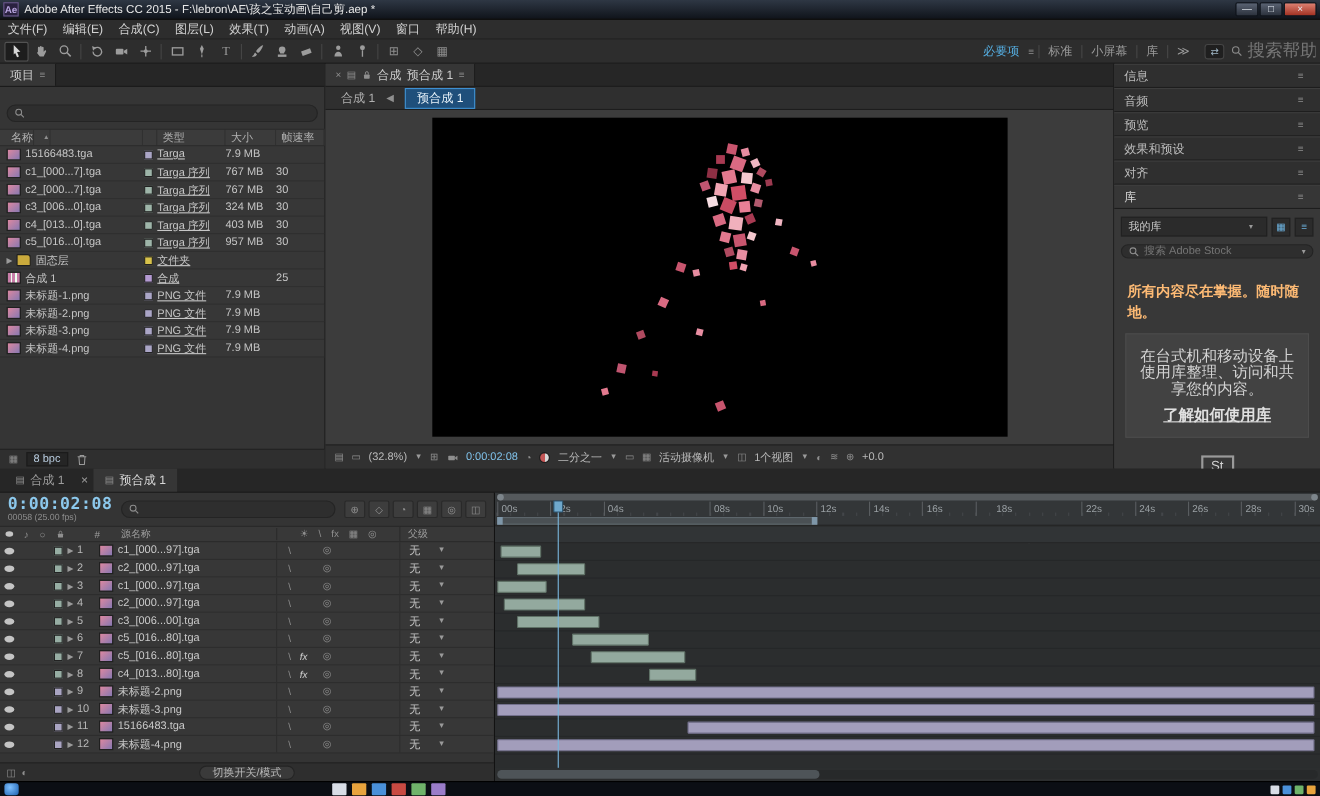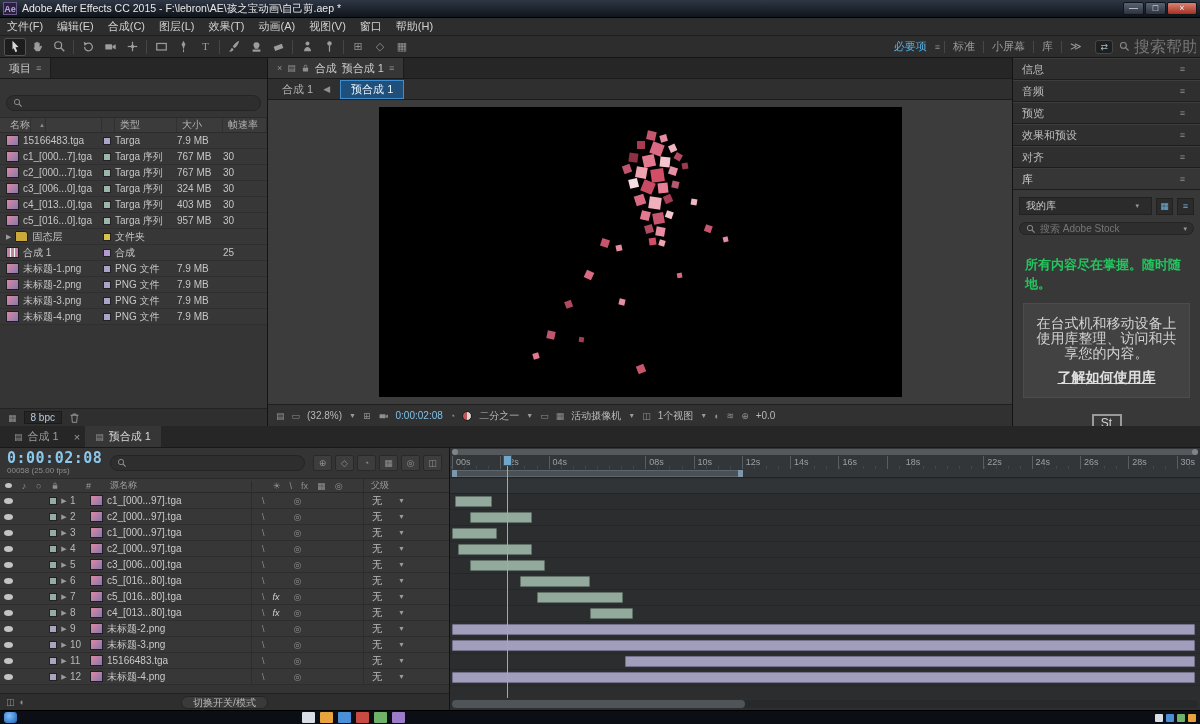--- a/index.html
+++ b/index.html
@@ -26,21 +26,21 @@
   .ws { color:#9a9a9a; padding:0 8px; }
   .ws.active { color:#55ade0; }
   .ws-sep { width:1px; height:12px; background:#474747; }
   .wmenu { color:#8a8a8a; margin-right:4px; }
   .pill { background:#1f1f1f; border:1px solid #454545; border-radius:3px; color:#9fb6c6; font-size:9px; padding:0 4px; height:14px; line-height:12px; margin:0 6px; }
   .help-search { display:flex; align-items:center; gap:4px; color:#8a8a8a; }
   .help-search input { background:transparent; border:none; outline:none; color:#bbb; font-size:16px; width:62px; }
 
   
   .main { display:flex; flex:0 0 368px; min-height:0; }
-  .project-panel { width:268px; background:#353535; border-right:1px solid #141414; display:flex; flex-direction:column; }
+  .project-panel { width:296px; background:#353535; border-right:1px solid #141414; display:flex; flex-direction:column; }
   .viewer-panel { flex:1; min-width:0; background:#3c3c3c; border-right:1px solid #141414; display:flex; flex-direction:column; }
   .right-col { width:187px; background:#353535; display:flex; flex-direction:column; }
 
   .ptab-row { height:21px; background:#262626; display:flex; align-items:center; border-bottom:1px solid #1b1b1b; flex:0 0 21px; }
   .ptab { background:#363636; height:100%; display:flex; align-items:center; gap:5px; padding:0 9px; color:#cccccc; border-right:1px solid #1b1b1b; }
   .gi { color:#8f8f8f; font-size:9px; }
   .gi.big { font-size:11px; }
   .row-end { margin-left:auto; padding-right:6px; }
 
   .preview-row { display:flex; gap:8px; padding:8px 6px 6px; }
@@ -58,42 +58,42 @@
   .pcols span { border-right:1px solid #303030; height:100%; display:flex; align-items:center; padding-left:5px; gap:3px; }
   .c-name { flex:1; } .c-sw { width:13px; } .c-type { width:62px; } .c-size { width:46px; } .c-fps { width:44px; }
   .plist { flex:1; overflow:hidden; }
   .prow { display:flex; align-items:center; height:16px; border-bottom:1px solid #2f2f2f; background:#373737; font-size:10px; color:#c6c6c6; }
   .p-name { flex:1; display:flex; align-items:center; gap:4px; padding-left:6px; min-width:0; white-space:nowrap; overflow:hidden; }
   .p-arrow { color:#9a9a9a; font-size:7px; }
   .p-icon { width:13px; height:11px; border:1px solid #1f1f1f; background:linear-gradient(135deg,#dd88a0,#8678b2); flex:0 0 13px; }
   .p-icon.ic-folder { background:#c9a93c; border-radius:1px 3px 1px 1px; }
   .p-icon.ic-comp { background:repeating-linear-gradient(90deg,#c87da8 0 3px,#efe 3px 4px); }
   .p-sw { width:8px; height:8px; border:1px solid #222; margin-right:4px; flex:0 0 8px; }
-  .p-type { width:62px; } .p-size { width:46px; } .p-fps { width:44px; }
+  .p-type { width:62px;text-decoration:underline; } .p-size { width:46px; } .p-fps { width:44px; }
   .pfooter { height:18px; background:#2f2f2f; border-top:1px solid #232323; display:flex; align-items:center; gap:7px; padding:0 8px; color:#9a9a9a; flex:0 0 18px; }
   .chip { background:#252525; border:1px solid #1b1b1b; padding:0 6px; font-size:10px; color:#b9cde0; height:13px; line-height:12px; }
 
   
   .ctabs { height:21px; background:#2f2f2f; border-bottom:1px solid #1d1d1d; display:flex; align-items:center; gap:10px; padding-left:14px; flex:0 0 21px; }
   .ctab { color:#b0b0b0; }
   .ctab.active { background:#1f4f7b; border:1px solid #3f8fd0; color:#eaf4fb; padding:1px 10px; }
   .viewport { flex:1; display:flex; align-items:center; justify-content:center; min-height:0; background:#3c3c3c; }
   .canvas { width:523px; height:290px; background:#000; position:relative; }
   .vstatus { height:22px; background:#313131; border-top:1px solid #202020; display:flex; align-items:center; gap:7px; padding:0 8px; font-size:10px; color:#b9b9b9; flex:0 0 22px; white-space:nowrap; overflow:hidden; }
   .vs-time { color:#7fc0e8; }
   .channel-dot { width:10px; height:10px; border-radius:50%; background:linear-gradient(90deg,#c35555 50%,#d8d8d8 50%); border:1px solid #1e1e1e; }
 
   
   .rp-head { height:22px; background:#2f2f2f; border-top:1px solid #3d3d3d; border-bottom:1px solid #1d1d1d; display:flex; align-items:center; padding:0 9px; color:#bdbdbd; flex:0 0 22px; }
   .library { flex:1; min-height:0; background:#383838; display:flex; flex-direction:column; }
   .lib-ctrl { display:flex; align-items:center; gap:4px; padding:7px 6px 5px; }
   .lib-select { flex:1; background:#2b2b2b; border:1px solid #212121; height:18px; display:flex; align-items:center; padding:0 6px; font-size:10px; color:#cccccc; }
   .lib-viewbtn { width:17px; height:17px; background:#2b2b2b; border:1px solid #212121; color:#6db3e0; display:flex; align-items:center; justify-content:center; font-size:9px; }
   .lib-search { margin:2px 6px 8px; }
-  .lib-headline { padding:12px 12px 4px; font-size:13px; font-weight:bold; color:#22c55e; line-height:19px; }
+  .lib-headline { padding:12px 12px 4px; font-size:13px; font-weight:bold; color:#fdba74; line-height:19px; }
   .lib-card { margin:6px 10px 0; background:#424242; border:1px solid #4c4c4c; padding:12px 9px; font-size:14px; color:#d2d2d2; text-align:center; line-height:15px; }
   .lib-link { display:inline-block; margin-top:9px; color:#e0e0e0; text-decoration:underline; font-weight:bold; }
   .lib-logo { width:30px; height:30px; border:2px solid #9a9a9a; color:#d2d2d2; display:flex; align-items:center; justify-content:center; align-self:center; margin-top:16px; font-size:12px; }
 
   
   .tl-tabs { height:22px; background:#262626; display:flex; align-items:center; gap:3px; padding-left:4px; border-bottom:1px solid #191919; flex:0 0 22px; }
   .ttab { display:flex; align-items:center; gap:5px; padding:0 10px; height:100%; color:#9d9d9d; }
   .ttab.active { background:#363636; color:#d8d8d8; }
   .tclose { color:#9a9a9a; padding:0 2px; }
 

